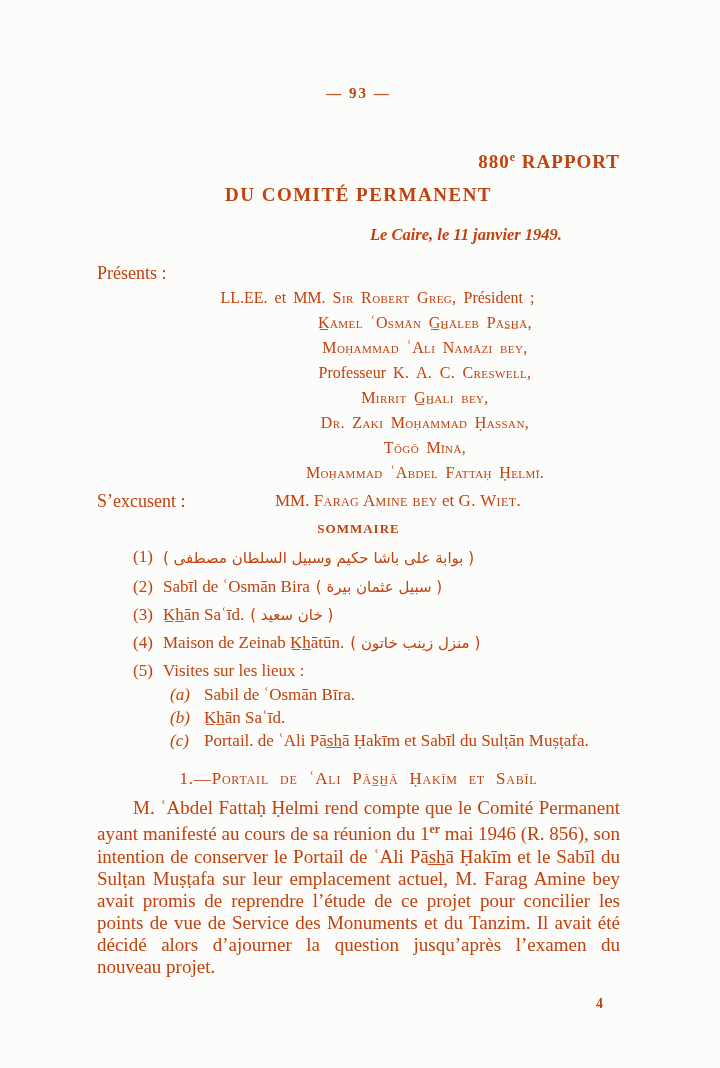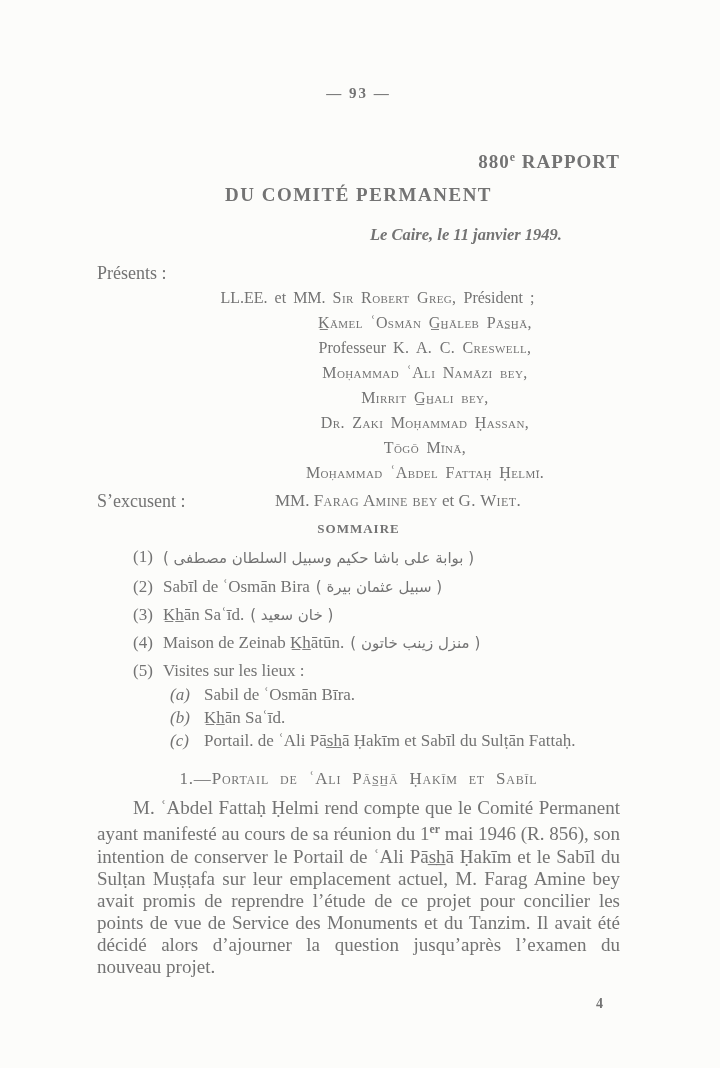--- a/index.html
+++ b/index.html
@@ -1,21 +1,21 @@
 <!DOCTYPE html>
 <html><head>
 <meta charset="utf-8">
 <style>
   html,body{margin:0;padding:0;background:#e8e8e4;}
   .page{
     position:relative;
     width:720px;height:1068px;
     margin:0 auto;
     background:#fcfcfa;
-    color:#737373;
+    color:#c2410c;
     font-family:"Liberation Serif","DejaVu Serif",serif;
     overflow:hidden;
   }
   .content{padding:84px 100px 0 97px;}
 
   .pageno{
     text-align:center;font-weight:bold;font-size:15px;
     letter-spacing:2px;line-height:18px;
   }
 
@@ -87,22 +87,22 @@
     <div class="title t1"><span>880</span><sup>e</sup><span> RAPPORT</span></div>
     <div class="title t2">DU COMITÉ PERMANENT</div>
 
     <div class="dateline">Le Caire, le 11 janvier 1949.</div>
 
     <div class="presents">Présents :</div>
 
     <div>
       <div class="att-row att-first"><span>LL.EE. et MM. </span><span class="sc">Sir Robert Greg,</span><span> Président ;</span></div>
       <div class="att-row att-name"><span></span><span class="sc">K̲āmel ʿOsmān G̲h̲āleb Pās̲h̲ā,</span><span></span></div>
+      <div class="att-row att-name"><span></span><span class="sc">Moḥammad ʿAli Namāzi bey,</span><span></span></div>
       <div class="att-row att-name"><span>Professeur </span><span class="sc">K. A. C. Creswell,</span><span></span></div>
-      <div class="att-row att-name"><span></span><span class="sc">Moḥammad ʿAli Namāzi bey,</span><span></span></div>
       <div class="att-row att-name"><span></span><span class="sc">Mirrit G̲h̲ali bey,</span><span></span></div>
       <div class="att-row att-name"><span></span><span class="sc">Dr. Zaki Moḥammad Ḥassan,</span><span></span></div>
       <div class="att-row att-name"><span></span><span class="sc">Tōgō Mīnā,</span><span></span></div>
       <div class="att-row att-name"><span></span><span class="sc">Moḥammad ʿAbdel Fattaḥ Ḥelmī.</span><span></span></div>
     </div>
 
     <div class="excused-row">
       <span class="exc-label">S’excusent :</span>
       <span><span>MM. </span><span class="sc">Farag Amine bey</span><span> et </span><span class="sc">G. Wiet.</span></span>
     </div>
@@ -137,21 +137,21 @@
         <div class="visit-row">
             <span class="visit-num">(a)</span>
             <span>Sabil de ʿOsmān Bīra.</span>
           </div>
         <div class="visit-row">
             <span class="visit-num">(b)</span>
             <span>K̲h̲ān Saʿīd.</span>
           </div>
         <div class="visit-row">
             <span class="visit-num">(c)</span>
-            <span>Portail. de ʿAli Pās̲h̲ā Ḥakīm et Sabīl du Sulṭān Fattaḥ.</span>
+            <span>Portail. de ʿAli Pās̲h̲ā Ḥakīm et Sabīl du Sulṭān Muṣṭafa.</span>
           </div>
       </div>
     </div>
 
     <div class="sec-heading h1">1.—Portail de ʿAli Pās̲h̲ā Ḥakīm et Sabīl</div>
 
     <div class="para"><span>M. ʿAbdel Fattaḥ Ḥelmi rend compte que le Comité Permanent ayant manifesté au cours de sa réunion du 1</span><sup>er</sup><span> mai 1946 (R. 856), son intention de conserver le Portail de ʿAli Pās̲h̲ā Ḥakīm et le Sabīl du Sulṭan Muṣṭafa sur leur emplacement actuel, M. Farag Amine bey avait promis de reprendre l’étude de ce projet pour concilier les points de vue de Service des Monuments et du Tanzim. Il avait été décidé alors d’ajourner la question jusqu’après l’examen du nouveau projet.</span></div>
 
   </div>
 

